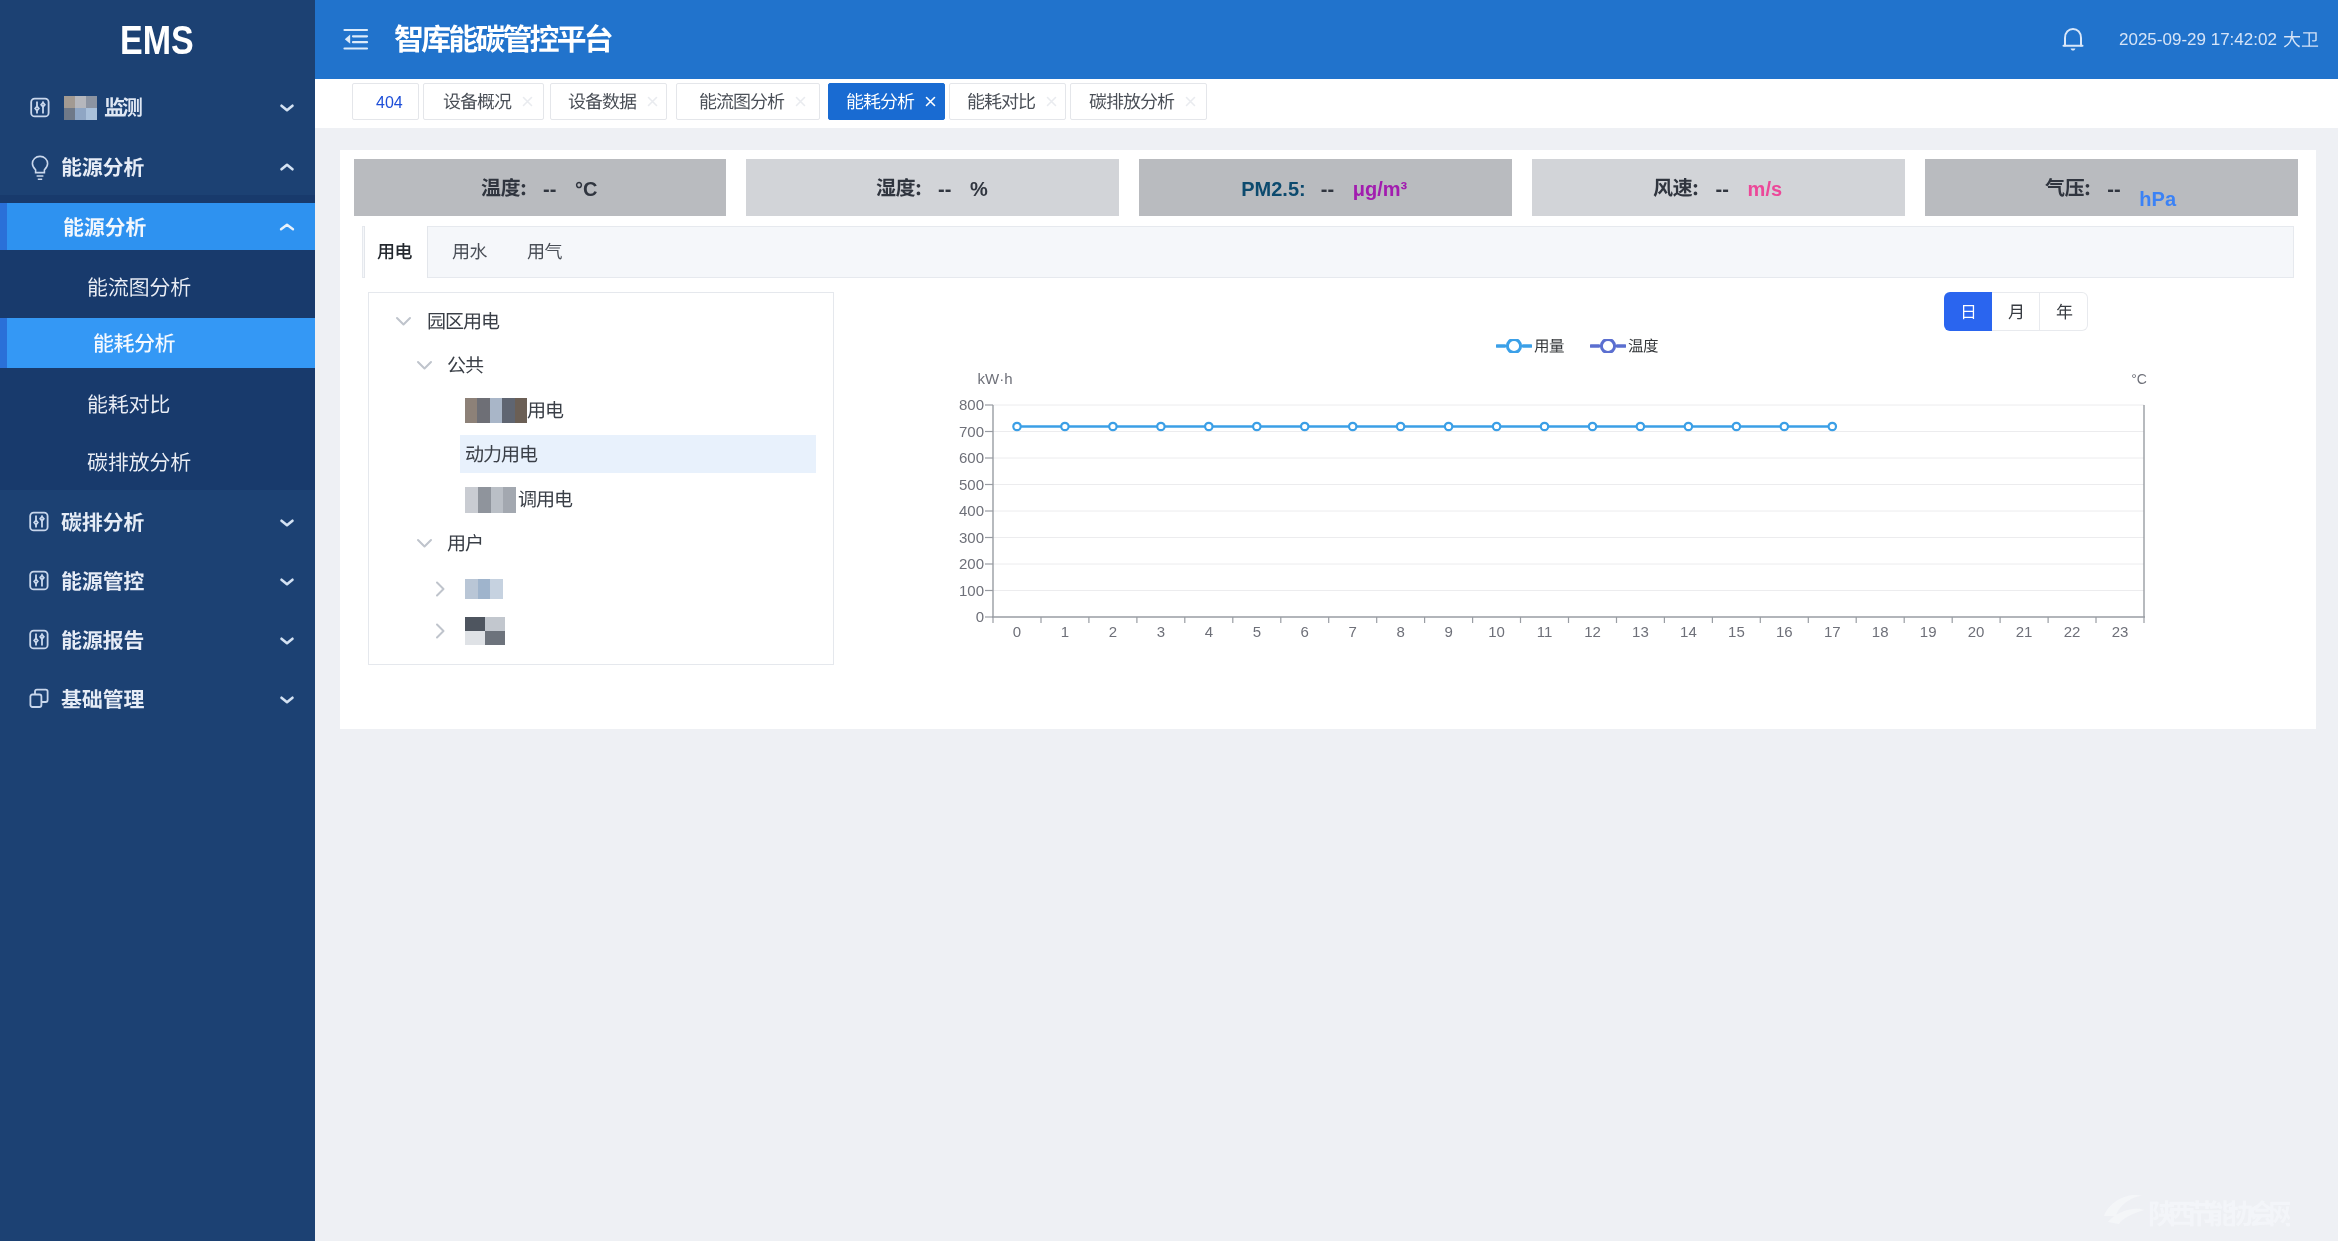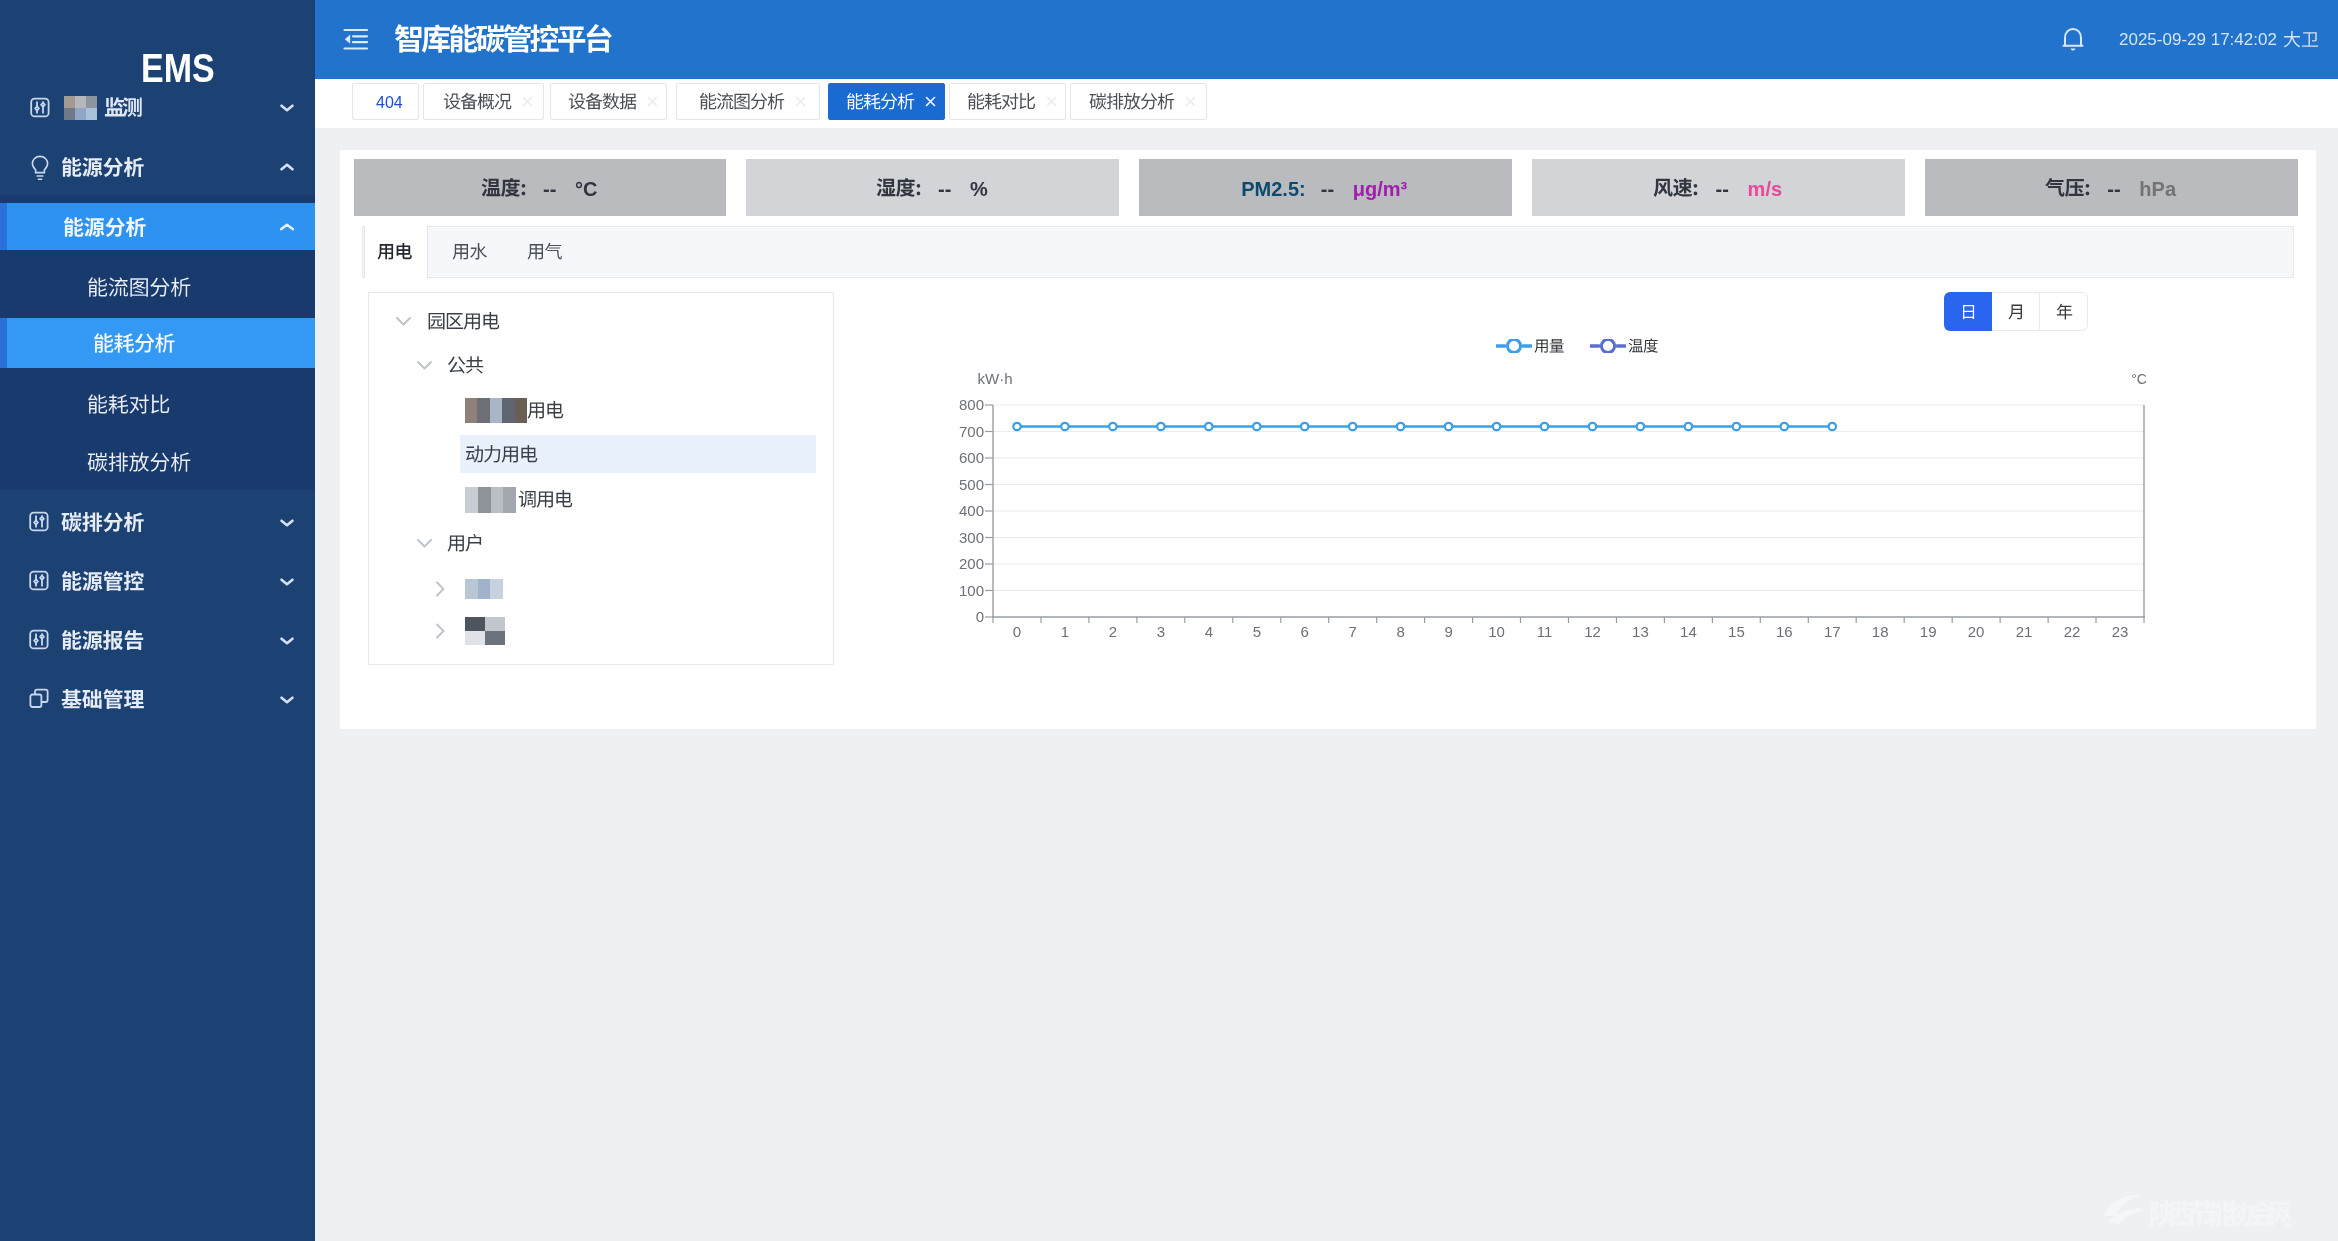--- a/index.html
+++ b/index.html
@@ -11,21 +11,21 @@
         <g stroke="#fafbfd" fill="none" stroke-width="4" opacity="0.55">
           <path d="M6 36 C12 20 32 12 44 16 C34 16 20 26 18 36 Z" fill="#fafbfd" stroke="none"></path>
           <path d="M10 42 C18 32 36 26 46 30 C38 32 24 38 21 44 Z" fill="#fafbfd" stroke="none"></path>
         </g>
       </svg></div>
 <svg style="position:absolute;left:2148px;top:1196px;" width="142" height="36" viewBox="0 0 142 36">
       <path d="M12 12.3C12.6 14 13.2 16.2 13.3 17.5L16.2 16.7C16 15.4 15.4 13.3 14.7 11.6ZM22.5 11.6C22.2 13.2 21.5 15.4 20.9 16.8L23.5 17.4C24.1 16.1 24.9 14.2 25.5 12.3ZM4.9 21.2V8.5H7.1C6.5 10.4 5.9 12.8 5.2 14.6C7.1 16.4 7.5 18.1 7.5 19.4C7.5 20.2 7.4 20.7 7 21C6.7 21.2 6.4 21.2 6.1 21.2C5.8 21.3 5.4 21.3 4.9 21.2ZM1.7 5.4V30.5H4.9V21.3C5.3 22.2 5.5 23.4 5.5 24.2C6.2 24.2 7 24.2 7.5 24.1C8.2 24 8.8 23.8 9.2 23.5C10.2 22.8 10.6 21.7 10.6 19.9C10.6 18.2 10.2 16.3 8.3 14.2C9.1 12 10.2 9 11 6.6L8.7 5.3L8.2 5.4ZM16.9 4.2V8.1H11.6V11.2H16.9V14.4C16.9 15.5 16.9 16.5 16.8 17.6H10.9V20.8H16.1C15.2 23.6 13.2 26.2 9 28.1C9.8 28.7 10.9 30 11.3 30.7C15.3 28.7 17.6 26.1 18.8 23.2C20.3 26.4 22.3 28.9 25.1 30.5C25.6 29.6 26.6 28.3 27.4 27.7C24.4 26.3 22.3 23.8 20.9 20.8H26.7V17.6H20.2C20.3 16.5 20.3 15.5 20.3 14.4V11.2H25.9V8.1H20.3V4.2Z M21.4 5.7V9H29.4V12H22.8V30.4H26V28.8H42.1V30.4H45.6V12H38.6V9H46.5V5.7ZM26 25.7V21.5C26.5 22 26.9 22.6 27.2 23C31.1 21.2 32.2 18.1 32.4 15.1H35.4V18.1C35.4 21.3 36 22.2 38.9 22.2C39.5 22.2 41.4 22.2 42 22.2H42.1V25.7ZM26 20.2V15.1H29.4C29.2 17 28.6 18.8 26 20.2ZM32.4 12V9H35.4V12ZM38.6 15.1H42.1V19.1C42 19.1 41.9 19.1 41.6 19.1C41.3 19.1 39.7 19.1 39.4 19.1C38.6 19.1 38.6 19 38.6 18.1Z M42.7 14.2V17.5H49.3V30.4H52.9V17.5H60.9V23.1C60.9 23.5 60.7 23.5 60.2 23.6C59.7 23.6 57.6 23.6 56 23.5C56.5 24.5 56.9 26 57 27C59.6 27 61.4 27 62.7 26.5C64.1 26 64.4 24.9 64.4 23.2V14.2ZM57.2 4.2V7H50.9V4.2H47.4V7H41.4V10.2H47.4V12.9H50.9V10.2H57.2V12.9H60.8V10.2H66.7V7H60.8V4.2Z M69.8 17.1V18.6H65.6V17.1ZM62.5 14.3V30.5H65.6V25.2H69.8V27C69.8 27.4 69.7 27.5 69.4 27.5C69 27.5 67.9 27.5 66.9 27.5C67.3 28.3 67.8 29.6 68 30.4C69.7 30.4 70.9 30.4 71.9 29.9C72.9 29.4 73.1 28.6 73.1 27.1V14.3ZM65.6 21.1H69.8V22.7H65.6ZM83.7 6C82.4 6.7 80.5 7.6 78.6 8.3V4.3H75.3V12.8C75.3 15.8 76.1 16.8 79.4 16.8C80 16.8 82.5 16.8 83.2 16.8C85.8 16.8 86.7 15.8 87.1 12.2C86.2 12 84.8 11.5 84.1 10.9C84 13.4 83.8 13.9 82.9 13.9C82.3 13.9 80.3 13.9 79.9 13.9C78.8 13.9 78.6 13.7 78.6 12.7V11.1C81.1 10.4 83.7 9.4 85.9 8.4ZM83.9 18.6C82.6 19.5 80.7 20.4 78.7 21.2V17.4H75.3V26.3C75.3 29.3 76.2 30.3 79.5 30.3C80.1 30.3 82.7 30.3 83.4 30.3C86.1 30.3 87 29.2 87.4 25.3C86.4 25 85.1 24.5 84.4 24C84.2 26.9 84.1 27.4 83.1 27.4C82.5 27.4 80.4 27.4 79.9 27.4C78.9 27.4 78.7 27.2 78.7 26.2V24C81.2 23.2 84 22.2 86.2 21ZM62.4 13C63.2 12.7 64.3 12.5 71 11.9C71.2 12.4 71.4 12.9 71.5 13.3L74.6 12.1C74.1 10.4 72.7 7.8 71.4 5.9L68.5 7C69 7.7 69.5 8.6 69.9 9.4L65.8 9.7C66.9 8.3 68 6.7 68.8 5.1L65.2 4.1C64.4 6.2 63.1 8.2 62.7 8.7C62.2 9.3 61.8 9.7 61.3 9.9C61.7 10.7 62.3 12.3 62.4 13Z M90.1 14.6C89.7 17.1 88.8 19.7 87.6 21.3C88.3 21.6 89.6 22.5 90.2 22.9C91.4 21.1 92.5 18.1 93.1 15.2ZM83.8 4.2V10.8H81.1V13.9H83.8V30.5H87V13.9H89.7V10.8H87V4.2ZM94.7 4.4V9.4H90.4V12.7H94.6C94.4 17.7 93.2 23.8 87.8 28.2C88.6 28.7 89.8 29.8 90.3 30.5C96.4 25.5 97.6 18.5 97.8 12.7H100.4C100.2 22.1 100 25.8 99.3 26.6C99.1 27 98.8 27.1 98.3 27.1C97.7 27.1 96.5 27.1 95.1 26.9C95.7 27.9 96 29.2 96.1 30.2C97.5 30.2 99 30.2 99.9 30.1C100.9 29.9 101.6 29.6 102.2 28.6C103 27.6 103.3 24.6 103.5 17.4C104.1 19.7 104.5 22 104.7 23.6L107.6 22.8C107.3 20.8 106.4 17.3 105.6 14.7L103.6 15.1L103.7 10.9C103.7 10.5 103.7 9.4 103.7 9.4H97.9V4.4Z M104.5 30C105.9 29.5 107.8 29.4 121.6 28.4C122.2 29.1 122.7 29.8 123 30.5L126.1 28.7C124.8 26.5 122.2 23.6 119.8 21.4L116.9 22.9C117.7 23.7 118.5 24.6 119.3 25.4L109.5 26C111.1 24.6 112.6 23 113.9 21.4H125.7V18.1H102.5V21.4H109.2C107.7 23.2 106.2 24.7 105.5 25.2C104.6 26 104.1 26.5 103.3 26.6C103.7 27.6 104.3 29.3 104.5 30ZM113.9 4.1C111.2 7.7 106.1 11.1 100.8 13.1C101.5 13.8 102.7 15.3 103.2 16.1C104.6 15.4 106.1 14.7 107.5 13.9V15.7H120.6V13.6C122 14.5 123.5 15.2 125 15.8C125.5 14.9 126.6 13.6 127.4 12.9C123.2 11.6 118.8 9 116 6.7L116.9 5.5ZM109.4 12.7C111.1 11.5 112.7 10.2 114.1 8.8C115.4 10.1 117.2 11.4 119 12.7Z M128.9 18.5C128.1 20.9 127 23.1 125.5 24.8V14.3C126.6 15.6 127.8 17 128.9 18.5ZM122.2 5.8V30.5H125.5V25.8C126.2 26.2 127.1 26.9 127.5 27.2C128.9 25.6 130.1 23.5 131.1 21.2C131.7 22.1 132.2 22.9 132.7 23.6L134.7 21.2C134 20.3 133.2 19.1 132.2 17.9C132.8 15.6 133.2 13.1 133.6 10.5L130.6 10.1C130.4 11.8 130.2 13.5 129.8 15C128.9 14 128 13 127.1 12L125.5 13.8V8.9H142.5V26.4C142.5 26.9 142.3 27.1 141.8 27.2C141.2 27.2 139.1 27.2 137.3 27C137.8 27.9 138.4 29.5 138.6 30.4C141.3 30.5 143 30.4 144.3 29.8C145.5 29.3 145.9 28.3 145.9 26.5V5.8ZM133.2 14C134.3 15.3 135.6 16.8 136.7 18.3C135.7 21.3 134.3 23.9 132.4 25.6C133.1 26 134.4 27 135 27.4C136.5 25.8 137.8 23.7 138.7 21.3C139.4 22.4 139.9 23.4 140.3 24.3L142.5 22.1C141.9 20.9 141 19.4 139.9 17.8C140.5 15.6 140.9 13.1 141.3 10.5L138.3 10.2C138.1 11.8 137.9 13.4 137.6 14.8C136.8 13.9 136 13 135.2 12.2Z" fill="#f7f9fc" fill-opacity="0.6"></path>
     </svg>
 <div class="abs" style="left:0;top:0;width:315px;height:1241px;background:#1c4173"></div>
 <div class="abs" style="left:0;top:195px;width:315px;height:295px;background:#183a6c"></div>
-<div class="abs" style="left:141px;top:18px;width:90px;height:46px;margin-top:28px;">
+<div class="abs" style="left:120px;top:18px;width:90px;height:46px;">
       <div style="font:700 40px 'Liberation Sans',sans-serif;color:#fff;transform:scale(0.85,1);transform-origin:left top;letter-spacing:0px;">EMS</div>
     </div>
 <svg class="abs" style="left:30px;top:97px" width="20" height="21" viewBox="0 0 20 21">
       <g stroke="#c9d7ec" fill="none" stroke-width="1.8">
         <rect x="1.2" y="1.6" width="17.4" height="17.8" rx="3.5"></rect>
         <path d="M7 4.6 L7 9.4 M7 13.6 L7 16.4 M13 4.6 L13 5.6 M13 9.8 L13 16.4"></path>
         <path d="M7 9.4 L8.8 11.5 L7 13.6 L5.2 11.5 Z M13 5.6 L14.8 7.7 L13 9.8 L11.2 7.7 Z"></path>
       </g>
     </svg>
 <div class="abs" style="left:64px;top:96px;width:33px;height:24px;display:grid;grid-template-columns:1fr 1fr 1fr;grid-template-rows:1fr 1fr;">
@@ -214,21 +214,21 @@
 <svg style="position:absolute;left:1653.4px;top:175px;" width="60" height="26" viewBox="0 0 60 26">
       <path d="M2.9 3.7V9.3C2.9 12.5 2.7 17.2 0.6 20.3C1.1 20.5 2.2 21.4 2.6 21.9C5 18.5 5.4 12.9 5.4 9.3V6H14.5C14.5 16.4 14.5 21.6 17.7 21.6C19 21.6 19.5 20.5 19.7 17.9C19.3 17.5 18.6 16.7 18.2 16.1C18.2 17.6 18.1 19 17.9 19C16.7 19 16.8 13.8 16.9 3.7ZM11.7 7.1C11.3 8.4 10.7 9.8 10.1 11C9.2 9.9 8.4 8.8 7.5 7.8L5.6 8.8C6.7 10.2 7.8 11.7 8.8 13.2C7.7 15 6.3 16.6 4.8 17.6C5.4 18.1 6.2 18.9 6.6 19.5C7.9 18.4 9.1 16.9 10.2 15.3C11.1 16.7 11.9 18 12.4 19L14.5 17.8C13.9 16.4 12.8 14.7 11.6 13C12.4 11.4 13.2 9.6 13.8 7.7Z M20.5 5C21.6 6 23 7.4 23.6 8.4L25.5 6.9C24.9 6 23.4 4.6 22.3 3.7ZM25.2 10.2H20.4V12.4H22.9V17.7C22 18.1 21 18.8 20.1 19.7L21.6 21.7C22.5 20.6 23.5 19.4 24.2 19.4C24.7 19.4 25.4 20 26.3 20.4C27.8 21.2 29.5 21.4 31.9 21.4C33.9 21.4 37.1 21.3 38.4 21.2C38.5 20.6 38.8 19.5 39.1 18.9C37.1 19.1 34.1 19.3 32 19.3C29.9 19.3 28 19.2 26.7 18.5C26 18.2 25.6 17.9 25.2 17.7ZM28.8 9.7H31V11.4H28.8ZM33.3 9.7H35.6V11.4H33.3ZM31 3V4.7H26V6.7H31V7.8H26.6V13.2H29.9C28.9 14.5 27.2 15.8 25.5 16.4C26 16.9 26.7 17.7 27 18.2C28.5 17.5 29.9 16.3 31 14.9V18.6H33.3V15C34.8 16 36.2 17.1 37 17.9L38.5 16.3C37.5 15.4 35.7 14.2 34.1 13.2H37.9V7.8H33.3V6.7H38.5V4.7H33.3V3Z M42.5 12.7C43.5 12.7 44.3 11.9 44.3 10.8C44.3 9.7 43.5 8.9 42.5 8.9C41.4 8.9 40.6 9.7 40.6 10.8C40.6 11.9 41.4 12.7 42.5 12.7ZM42.5 20.3C43.5 20.3 44.3 19.4 44.3 18.4C44.3 17.3 43.5 16.4 42.5 16.4C41.4 16.4 40.6 17.3 40.6 18.4C40.6 19.4 41.4 20.3 42.5 20.3Z" fill="#30353f"></path>
     </svg>
 <div class="abs" style="left:1715.6000000000001px;top:178px;font:700 20px 'Liberation Sans';color:#30353f">--</div>
 <div class="abs" style="left:1747.6000000000001px;top:178px;font:700 20px 'Liberation Sans';color:#ec4899">m/s</div>
 <div class="abs" style="left:1925px;top:159px;width:373px;height:57px;background:#b9bbbf"></div>
 <svg style="position:absolute;left:2045.15px;top:175px;" width="60" height="26" viewBox="0 0 60 26">
       <path d="M5.2 7.9V9.9H17V7.9ZM4.8 3C3.9 5.8 2.2 8.5 0.2 10.1C0.8 10.4 1.9 11.1 2.3 11.5C3.5 10.4 4.7 8.8 5.7 7H18.6V5H6.6C6.8 4.5 7 4.1 7.2 3.6ZM3 11V13H13.3C13.5 17.9 14.3 21.7 17.3 21.7C18.8 21.7 19.3 20.7 19.5 18.2C18.9 17.9 18.3 17.3 17.9 16.7C17.8 18.3 17.7 19.3 17.4 19.3C16.1 19.4 15.7 15.4 15.7 11Z M33.1 14.7C34.2 15.6 35.5 17 36 17.9L37.8 16.5C37.2 15.6 36 14.4 34.8 13.5ZM21.7 3.9V10.5C21.7 13.5 21.6 17.7 20 20.5C20.6 20.8 21.6 21.5 22 21.9C23.7 18.7 24 13.8 24 10.4V6.2H38.9V3.9ZM29.8 6.9V10.6H24.8V12.8H29.8V18.8H23.6V21.1H38.7V18.8H32.3V12.8H37.9V10.6H32.3V6.9Z M42.5 12.7C43.5 12.7 44.3 11.9 44.3 10.8C44.3 9.7 43.5 8.9 42.5 8.9C41.4 8.9 40.6 9.7 40.6 10.8C40.6 11.9 41.4 12.7 42.5 12.7ZM42.5 20.3C43.5 20.3 44.3 19.4 44.3 18.4C44.3 17.3 43.5 16.4 42.5 16.4C41.4 16.4 40.6 17.3 40.6 18.4C40.6 19.4 41.4 20.3 42.5 20.3Z" fill="#30353f"></path>
     </svg>
 <div class="abs" style="left:2107.35px;top:178px;font:700 20px 'Liberation Sans';color:#30353f">--</div>
-<div class="abs" style="left:2139.35px;top:178px;font:700 20px 'Liberation Sans';color:#737373">hPa</div>
+<div class="abs" style="left:2139.35px;top:188px;font:700 20px 'Liberation Sans';color:#3b82f6">hPa</div>
 <div class="abs" style="left:362px;top:226px;width:1932px;height:52px;background:#f5f7fa;border:1px solid #e6e9ee"></div>
 <div class="abs" style="left:364px;top:226px;width:64px;height:52px;background:#fff;border:1px solid #e3e6eb;border-top:none;border-bottom:none"></div>
 <svg style="position:absolute;left:377px;top:240px;" width="37" height="23" viewBox="0 0 37 23">
       <path d="M2.7 4.1V10.5C2.7 13.1 2.5 16.3 0.5 18.5C0.9 18.7 1.6 19.3 1.8 19.6C3.2 18.1 3.8 16.1 4.1 14.1H8.3V19.3H10V14.1H14.4V17.4C14.4 17.7 14.3 17.8 13.9 17.8C13.6 17.8 12.4 17.8 11.2 17.8C11.4 18.2 11.7 19 11.8 19.4C13.4 19.4 14.5 19.4 15.2 19.1C15.8 18.9 16.1 18.4 16.1 17.4V4.1ZM4.4 5.7H8.3V8.2H4.4ZM14.4 5.7V8.2H10V5.7ZM4.4 9.8H8.3V12.5H4.3C4.3 11.8 4.4 11.2 4.4 10.5ZM14.4 9.8V12.5H10V9.8Z M25.5 10.9V13.1H21.4V10.9ZM27.3 10.9H31.4V13.1H27.3ZM25.5 9.3H21.4V7.1H25.5ZM27.3 9.3V7.1H31.4V9.3ZM19.6 5.4V15.8H21.4V14.7H25.5V16.2C25.5 18.6 26.1 19.2 28.3 19.2C28.8 19.2 31.5 19.2 32.1 19.2C34.1 19.2 34.7 18.3 34.9 15.5C34.4 15.4 33.6 15 33.2 14.7C33.1 17 32.9 17.5 31.9 17.5C31.4 17.5 29 17.5 28.5 17.5C27.4 17.5 27.3 17.3 27.3 16.3V14.7H33.2V5.4H27.3V2.9H25.5V5.4Z" fill="#24292f"></path>
     </svg>
 <svg style="position:absolute;left:452px;top:240px;" width="37" height="23" viewBox="0 0 37 23">
       <path d="M2.8 4.1V10.7C2.8 13.2 2.6 16.4 0.6 18.6C0.9 18.8 1.4 19.3 1.6 19.5C3 18 3.6 15.9 3.9 13.9H8.4V19.3H9.8V13.9H14.6V17.6C14.6 17.9 14.5 18 14.1 18.1C13.8 18.1 12.6 18.1 11.3 18C11.5 18.4 11.7 19 11.8 19.3C13.5 19.4 14.5 19.3 15.1 19.1C15.7 18.9 16 18.5 16 17.6V4.1ZM4.1 5.4H8.4V8.3H4.1ZM14.6 5.4V8.3H9.8V5.4ZM4.1 9.6H8.4V12.6H4C4.1 12 4.1 11.3 4.1 10.7ZM14.6 9.6V12.6H9.8V9.6Z M18.8 7.5V8.9H23.2C22.3 12.4 20.5 15.1 18.2 16.6C18.5 16.8 19.1 17.4 19.3 17.7C21.8 15.9 23.9 12.5 24.8 7.8L23.9 7.4L23.7 7.5ZM32.2 6.3C31.3 7.5 29.9 9.1 28.7 10.2C28.2 9.3 27.7 8.3 27.3 7.3V2.9H25.8V17.6C25.8 17.9 25.7 18 25.4 18C25.1 18 24.2 18 23.2 18C23.4 18.4 23.6 19.1 23.7 19.5C25.1 19.5 25.9 19.4 26.5 19.2C27 18.9 27.3 18.5 27.3 17.6V10C28.9 13.2 31.2 16.1 34 17.6C34.3 17.2 34.7 16.6 35 16.3C32.9 15.3 30.9 13.4 29.4 11.2C30.6 10.2 32.2 8.5 33.4 7.1Z" fill="#4a4f57"></path>
     </svg>
 <svg style="position:absolute;left:527px;top:240px;" width="37" height="23" viewBox="0 0 37 23">
       <path d="M2.8 4.1V10.7C2.8 13.2 2.6 16.4 0.6 18.6C0.9 18.8 1.4 19.3 1.6 19.5C3 18 3.6 15.9 3.9 13.9H8.4V19.3H9.8V13.9H14.6V17.6C14.6 17.9 14.5 18 14.1 18.1C13.8 18.1 12.6 18.1 11.3 18C11.5 18.4 11.7 19 11.8 19.3C13.5 19.4 14.5 19.3 15.1 19.1C15.7 18.9 16 18.5 16 17.6V4.1ZM4.1 5.4H8.4V8.3H4.1ZM14.6 5.4V8.3H9.8V5.4ZM4.1 9.6H8.4V12.6H4C4.1 12 4.1 11.3 4.1 10.7ZM14.6 9.6V12.6H9.8V9.6Z M22.1 7.4V8.5H32.9V7.4ZM22.1 2.8C21.3 5.5 19.8 8 18 9.5C18.3 9.7 18.9 10.1 19.2 10.4C20.3 9.3 21.4 7.7 22.2 6.1H34.2V4.9H22.8C23 4.3 23.3 3.7 23.5 3.2ZM20.3 9.9V11.1H30.1C30.3 15.8 30.9 19.4 33.3 19.4C34.4 19.4 34.7 18.6 34.8 16.4C34.5 16.3 34.1 15.9 33.9 15.6C33.8 17.2 33.7 18.1 33.4 18.1C32 18.1 31.5 14.1 31.4 9.9Z" fill="#4a4f57"></path>

